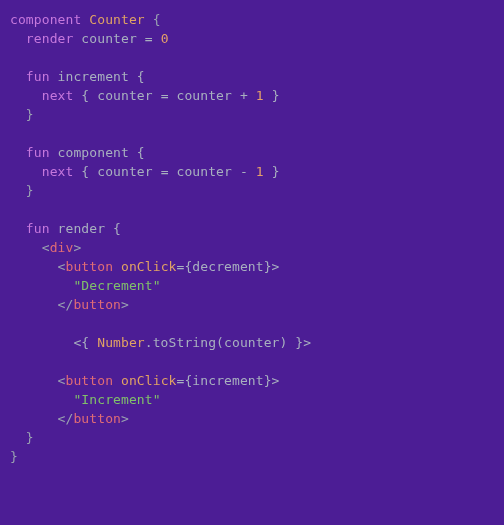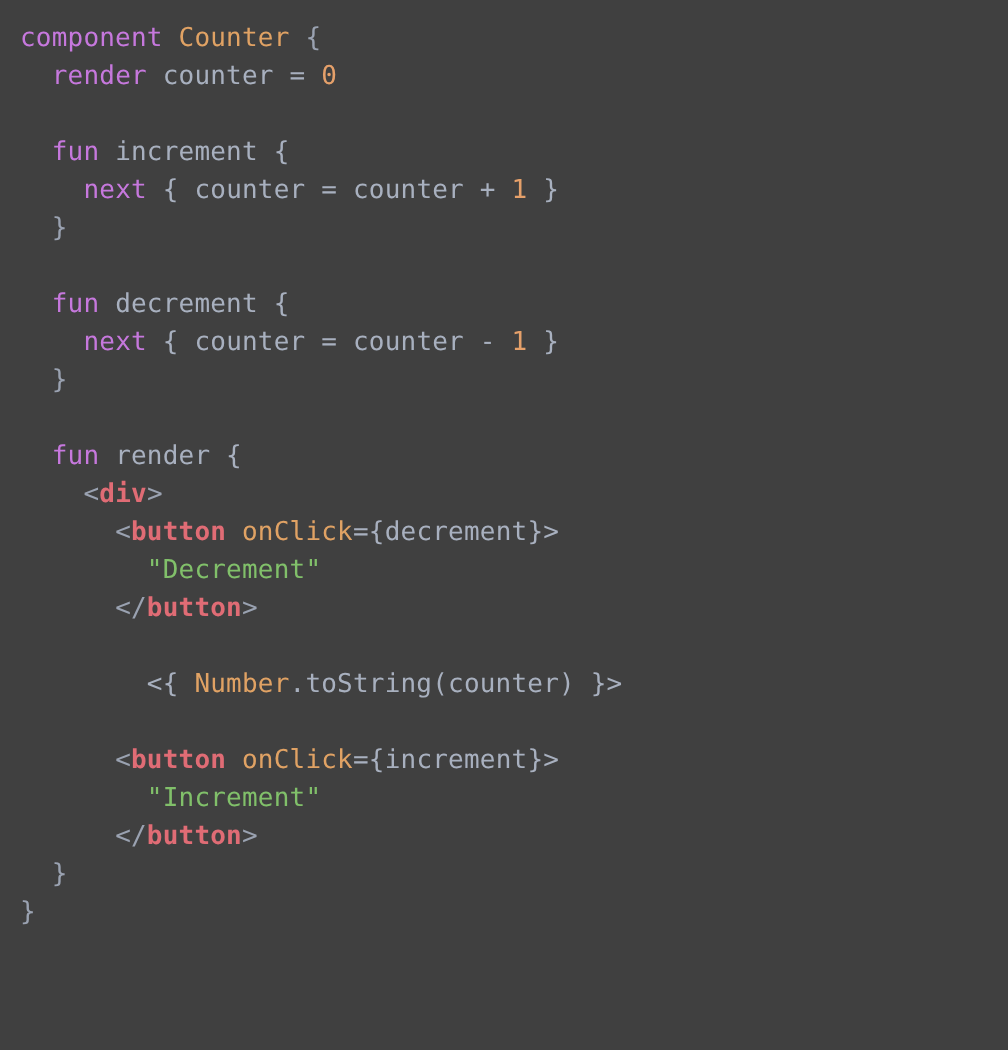--- a/index.html
+++ b/index.html
@@ -9,21 +9,21 @@
   }
   body {
     width: 504px;
     height: 525px;
     overflow: hidden;
     font-family: "DejaVu Sans Mono", "Liberation Mono", monospace;
   }
   #code-editor {
     width: 504px;
     height: 525px;
-    background: #404040;
+    background: #4c1d95;
     box-sizing: border-box;
     padding: 10px 0 0 0;
   }
   .code-line {
     height: 19px;
     line-height: 19px;
     font-size: 13px;
     white-space: pre;
     padding-left: 10px;
     color: #abb2bf;
@@ -31,37 +31,37 @@
   }
   .code-line.blank {
     height: 19px;
   }
   .tok { white-space: pre; }
   .tok-kw      { color: #c678dd; }
   .tok-type    { color: #e0a264; }
   .tok-num     { color: #e5a06a; }
   .tok-plain   { color: #a8b0bf; }
   .tok-punc    { color: #9aa2b1; }
-  .tok-tag     { color: #e06c75; font-weight: bold; }
+  .tok-tag     { color: #e06c75; }
   .tok-attr    { color: #e0a264; }
   .tok-string  { color: #81c06a; }
   .tok-bracket { color: #9aa2b1; }
 </style>
 </head>
 <body>
 
 <div id="code-editor">
     <div class="code-line"><span class="tok tok-kw">component</span><span class="tok tok-plain"> </span><span class="tok tok-type">Counter</span><span class="tok tok-punc"> {</span></div>
     <div class="code-line"><span class="tok tok-plain">  </span><span class="tok tok-kw">render</span><span class="tok tok-plain"> counter = </span><span class="tok tok-num">0</span></div>
     <div class="code-line blank">&nbsp;</div>
     <div class="code-line"><span class="tok tok-plain">  </span><span class="tok tok-kw">fun</span><span class="tok tok-plain"> increment {</span></div>
     <div class="code-line"><span class="tok tok-plain">    </span><span class="tok tok-kw">next</span><span class="tok tok-plain"> { counter = counter + </span><span class="tok tok-num">1</span><span class="tok tok-plain"> }</span></div>
     <div class="code-line"><span class="tok tok-punc">  }</span></div>
     <div class="code-line blank">&nbsp;</div>
-    <div class="code-line"><span class="tok tok-plain">  </span><span class="tok tok-kw">fun</span><span class="tok tok-plain"> decrement {</span></div>
+    <div class="code-line"><span class="tok tok-plain">  </span><span class="tok tok-kw">fun</span><span class="tok tok-plain"> component {</span></div>
     <div class="code-line"><span class="tok tok-plain">    </span><span class="tok tok-kw">next</span><span class="tok tok-plain"> { counter = counter - </span><span class="tok tok-num">1</span><span class="tok tok-plain"> }</span></div>
     <div class="code-line"><span class="tok tok-punc">  }</span></div>
     <div class="code-line blank">&nbsp;</div>
     <div class="code-line"><span class="tok tok-plain">  </span><span class="tok tok-kw">fun</span><span class="tok tok-plain"> render {</span></div>
     <div class="code-line"><span class="tok tok-plain">    </span><span class="tok tok-bracket">&lt;</span><span class="tok tok-tag">div</span><span class="tok tok-bracket">&gt;</span></div>
     <div class="code-line"><span class="tok tok-plain">      </span><span class="tok tok-bracket">&lt;</span><span class="tok tok-tag">button</span><span class="tok tok-plain"> </span><span class="tok tok-attr">onClick</span><span class="tok tok-plain">={decrement}&gt;</span></div>
     <div class="code-line"><span class="tok tok-plain">        </span><span class="tok tok-string">"Decrement"</span></div>
     <div class="code-line"><span class="tok tok-plain">      </span><span class="tok tok-bracket">&lt;/</span><span class="tok tok-tag">button</span><span class="tok tok-bracket">&gt;</span></div>
     <div class="code-line blank">&nbsp;</div>
     <div class="code-line"><span class="tok tok-plain">        &lt;{ </span><span class="tok tok-type">Number</span><span class="tok tok-plain">.toString(counter) }&gt;</span></div>

